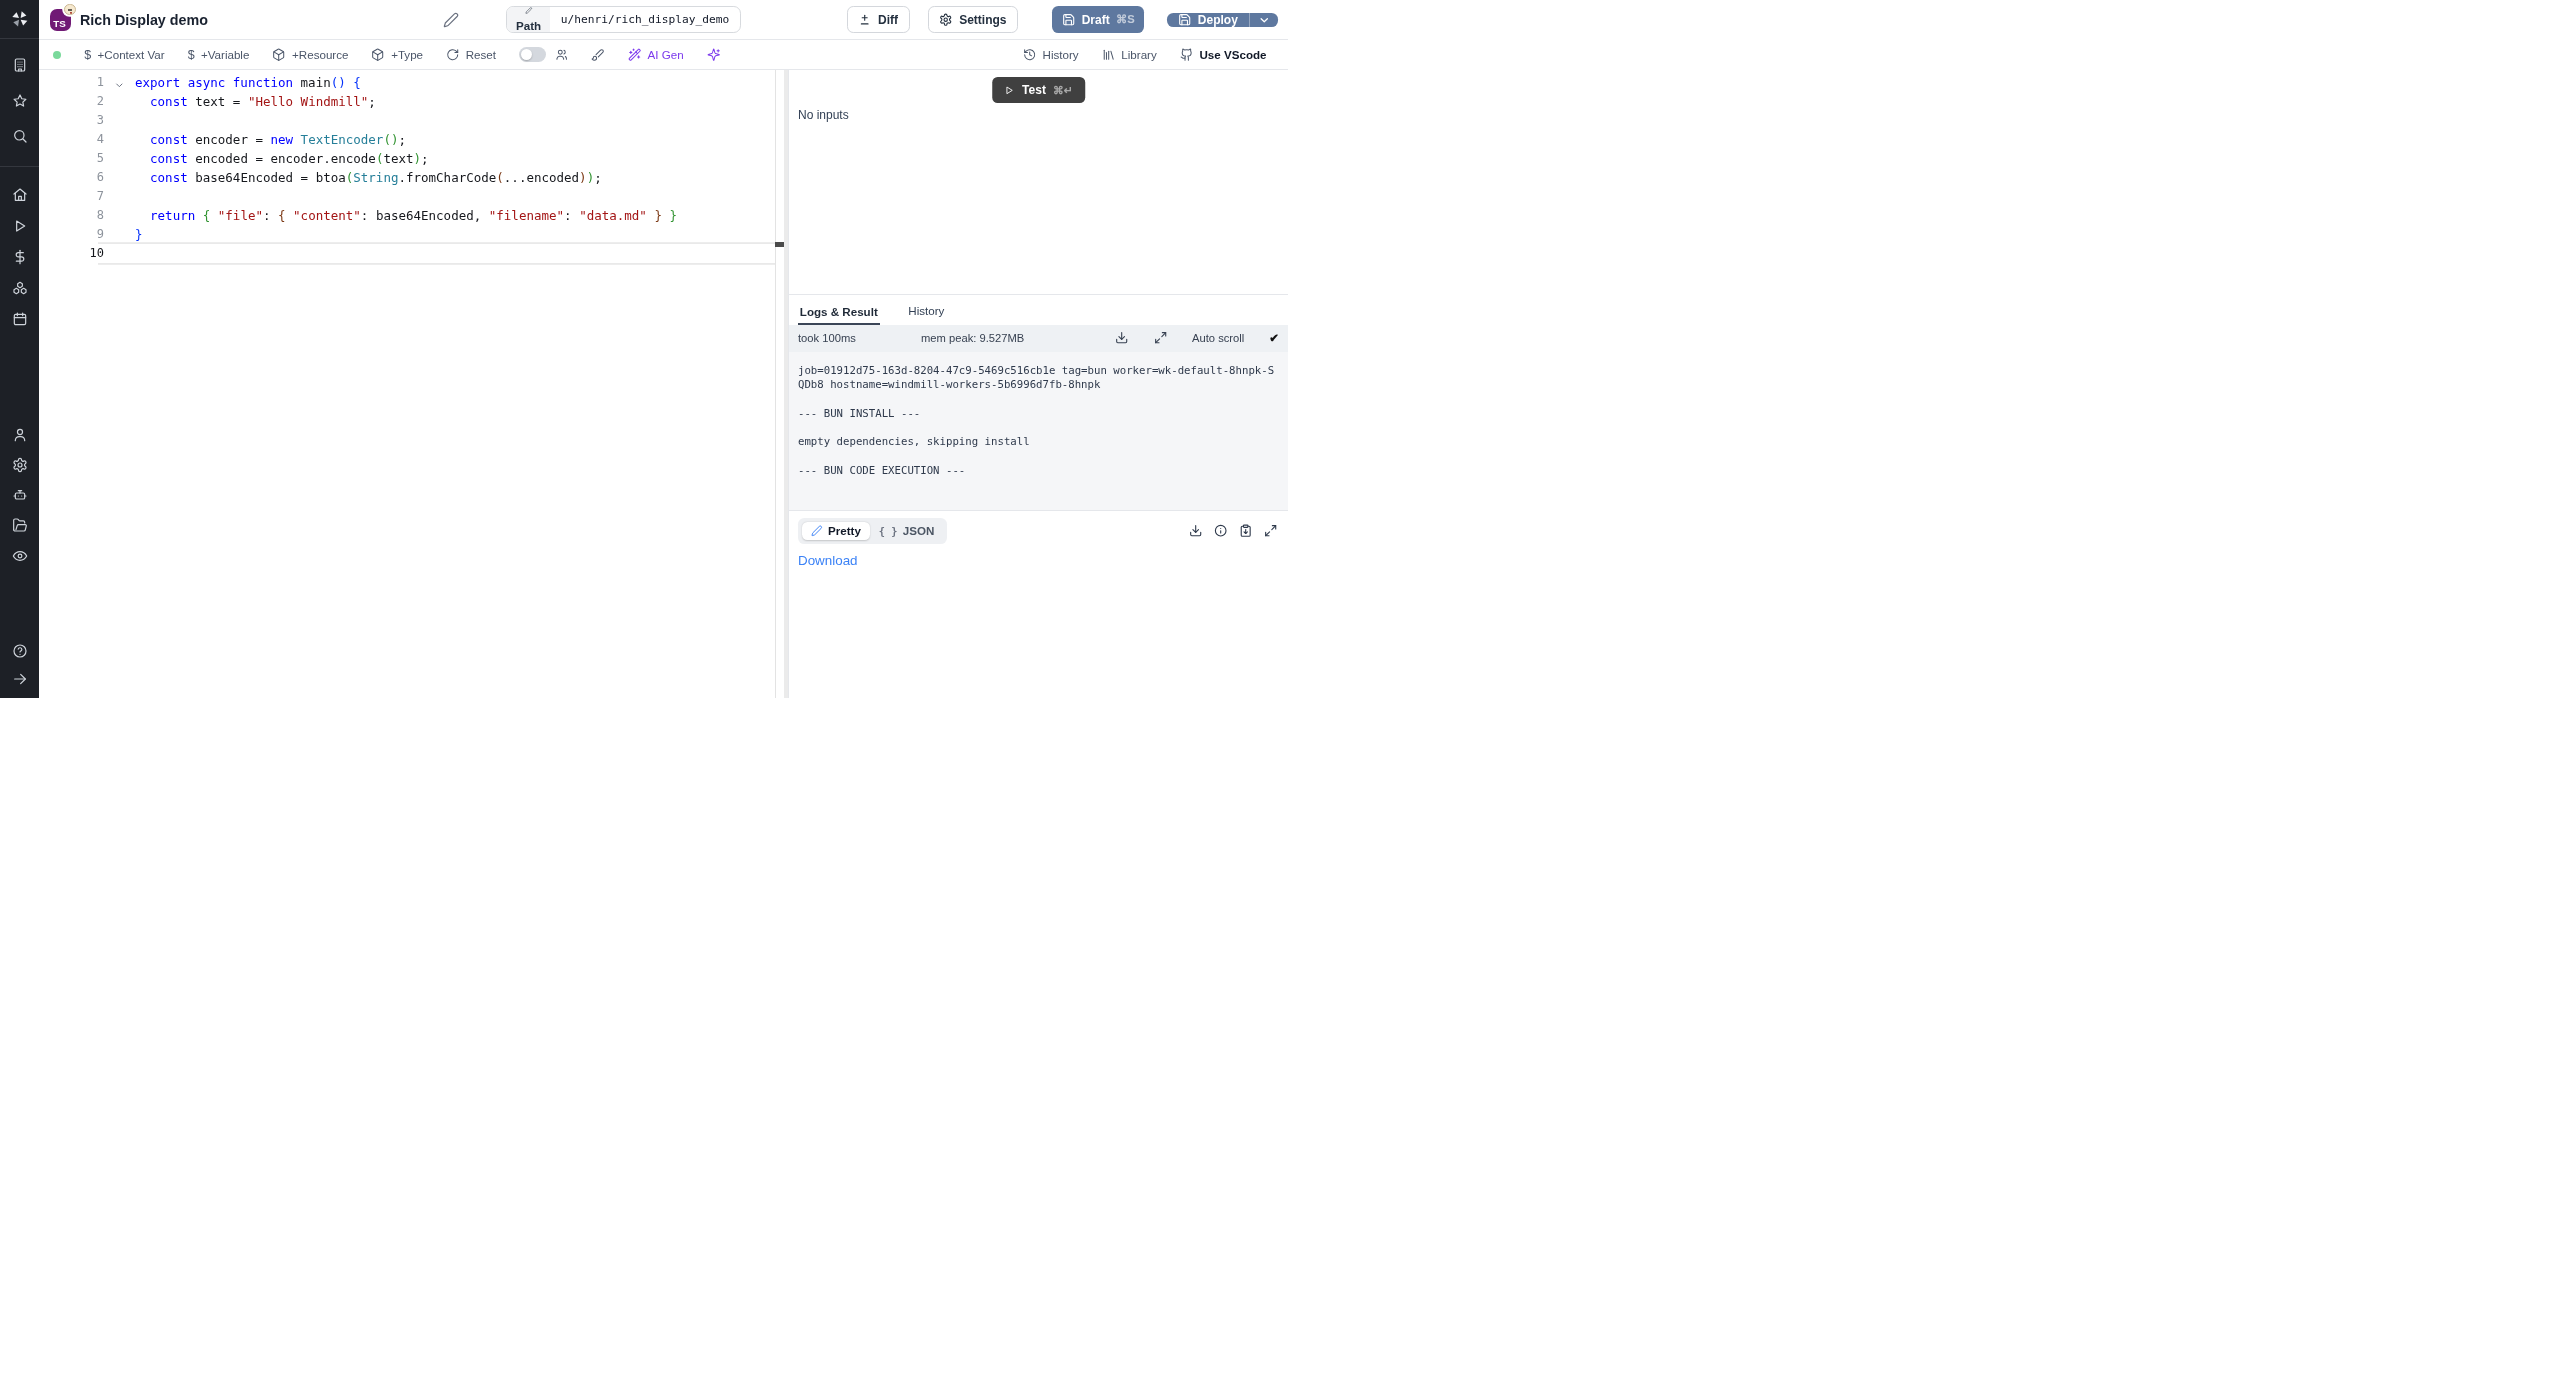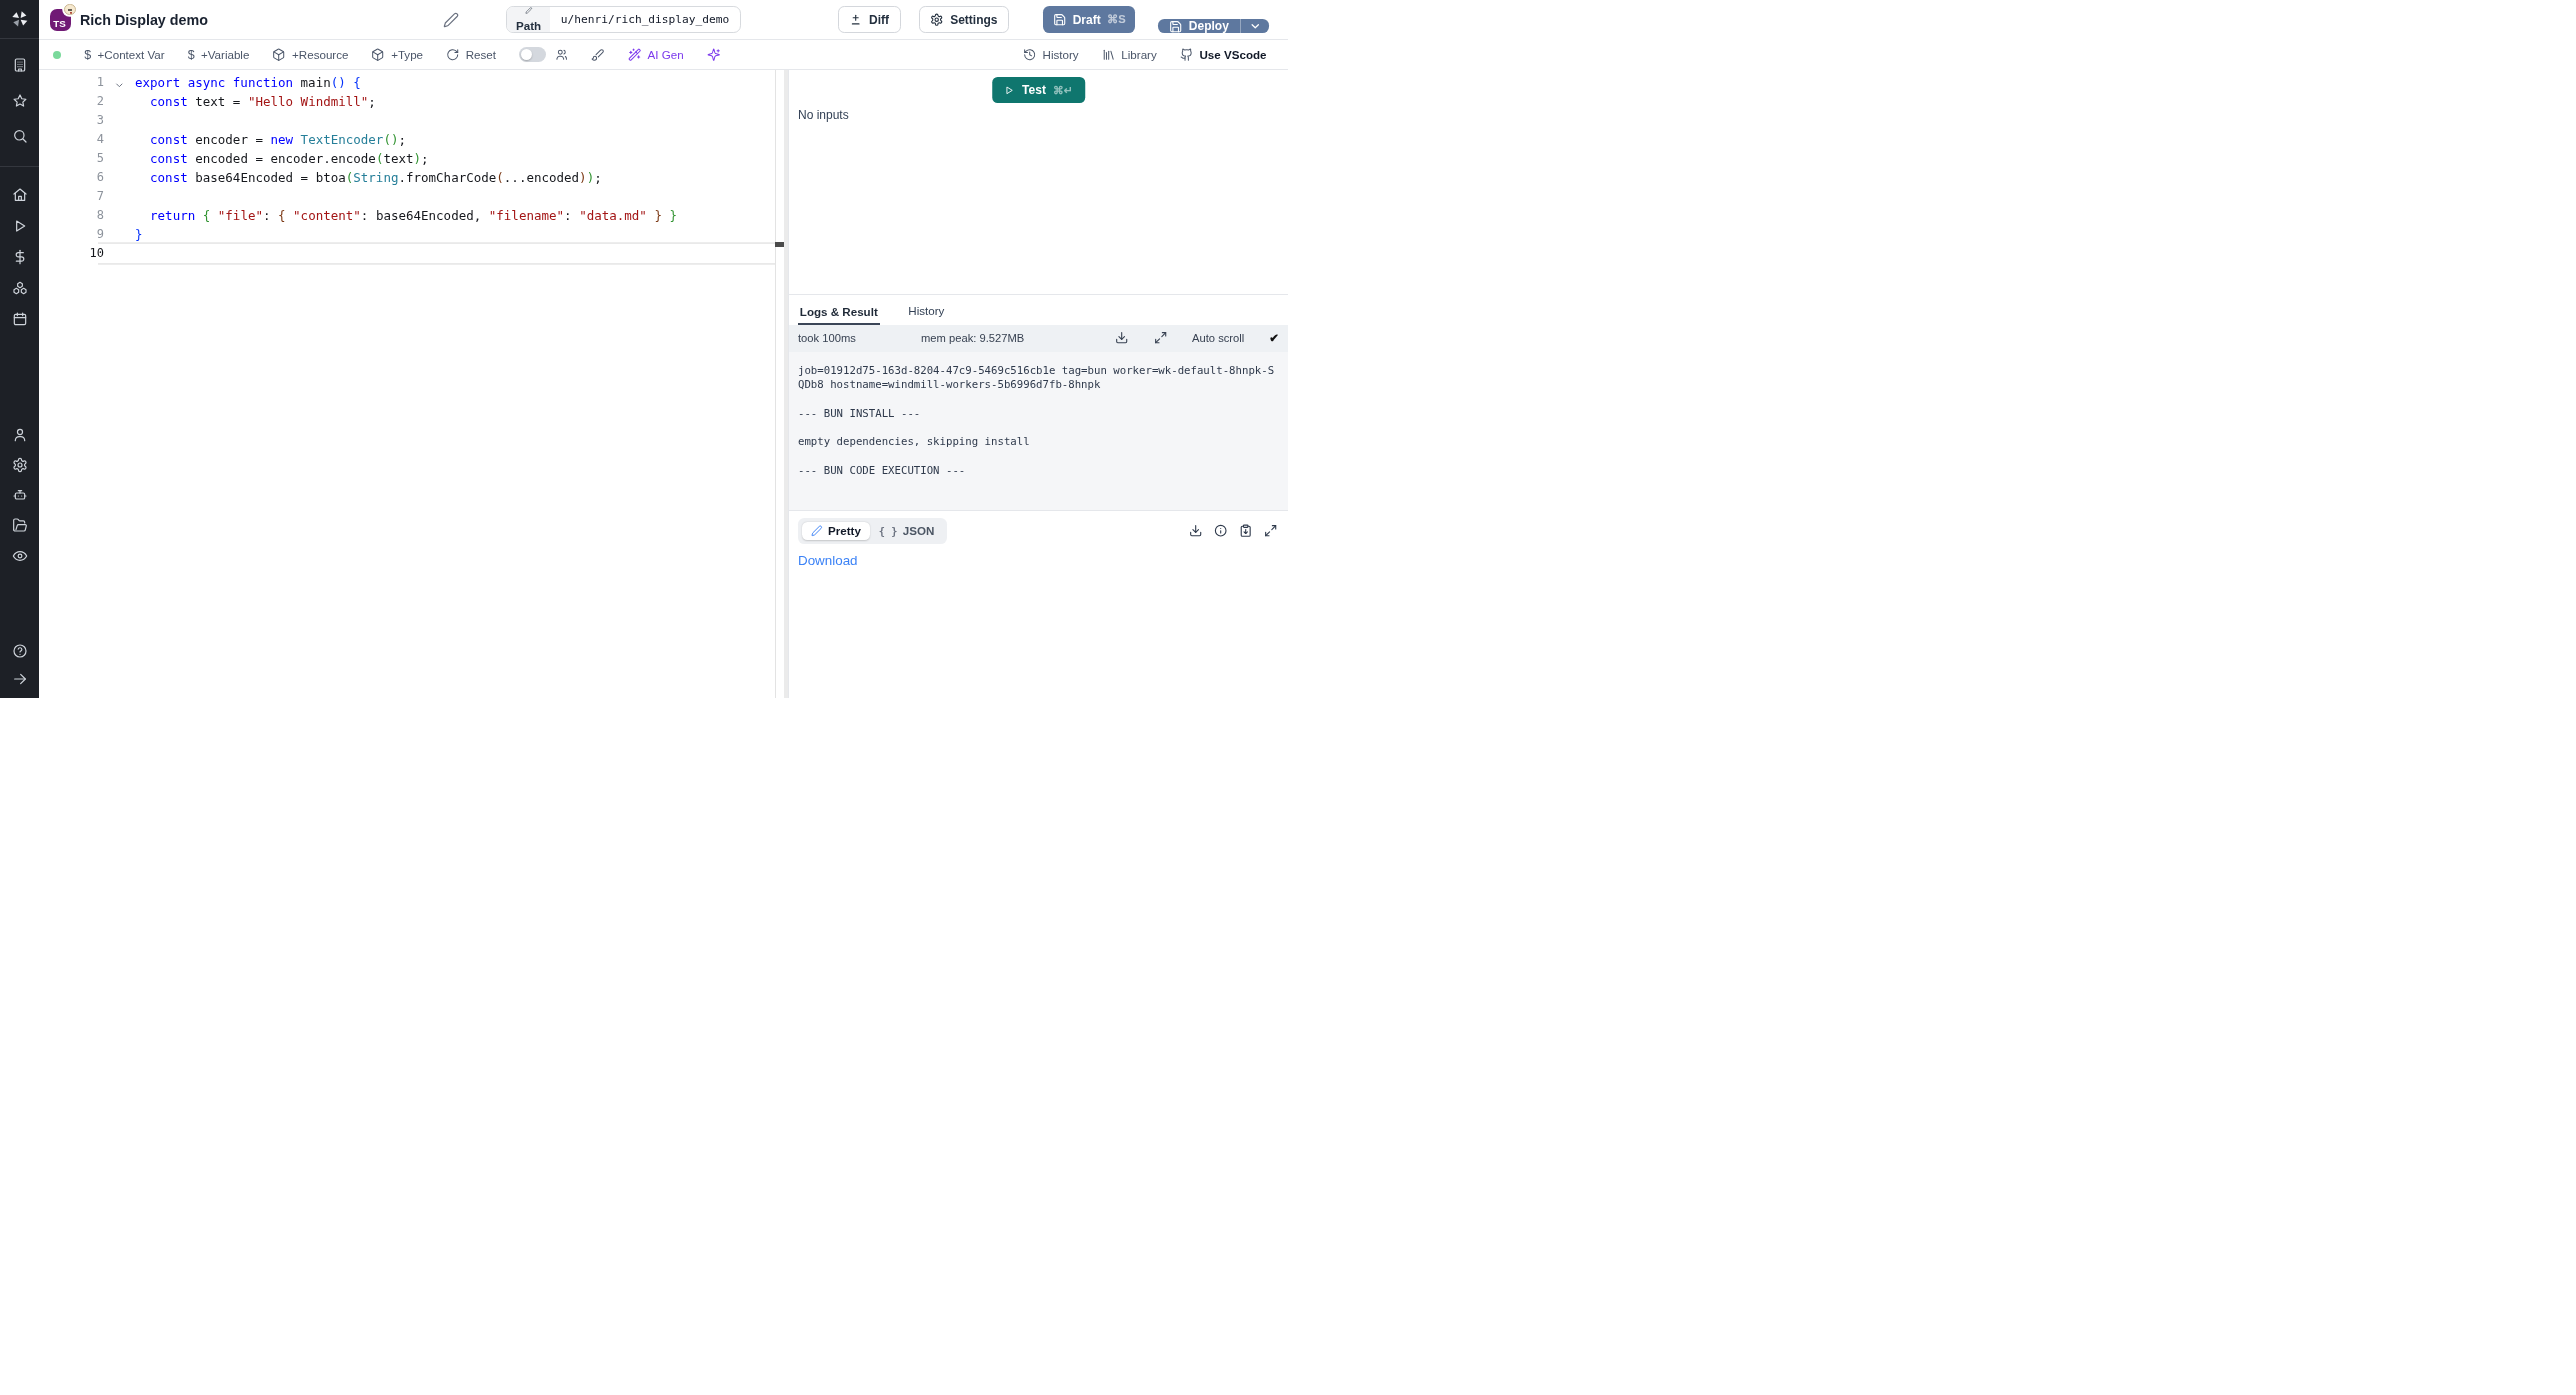--- a/index.html
+++ b/index.html
@@ -28,21 +28,21 @@
   .bun-face i { position:absolute; width:1.8px; height:1.8px; border-radius:50%; background:#3a3530; top:4.5px; }
   .bun-face i.l { left:2.7px; } .bun-face i.r { right:2.7px; }
   .bun-face b { position:absolute; width:2.7px; height:1.8px; border-radius:0 0 2.7px 2.7px; background:#b04a3a; top:7.2px; left:4.5px; }
   .page-title { position:absolute; left:41px; font-size:14.3px; font-weight:700; color:#1a2230; }
   .hdr-pencil { position:absolute; left:404px; top:11.6px; width:16px; height:16px; color:#6b7280; cursor:pointer; }
   .path-chip { position:absolute; left:467px; top:6.3px; height:27px; display:flex; align-items:stretch;
     border:0.9px solid #d7dade; border-radius:7.2px; overflow:hidden; background:#fff; cursor:pointer; }
   .path-left { background:#f3f4f6; display:flex; align-items:center; gap:5px; padding:0 9px; font-size:11.6px; font-weight:600; color:#24303f;flex-direction:column; }
   .path-left svg { width:11.6px; height:11.6px; color:#3c4654; }
   .path-value { display:flex; align-items:center; padding:0 10.7px; font-family:"DejaVu Sans Mono", monospace; font-size:11.2px; color:#111827; }
-  .hdr-right { position:absolute; right:19px; top:6.3px; display:flex; align-items:flex-end; }
+  .hdr-right { position:absolute; right:10px; top:6.3px; display:flex; align-items:center; }
   .btn { height:27px; display:inline-flex; align-items:center; gap:6.3px; border-radius:6.3px; font-size:12px; font-weight:600; cursor:pointer; }
   .btn svg { width:13.4px; height:13.4px; }
   .btn-light { background:#fff; border:0.9px solid #d4d7dc; color:#24303f; padding:0 10.7px; }
   .btn-slate { background:#5e789f; border:none; color:#fff; padding:0 9.8px; }
   .btn-slate .shortcut { color:rgba(255,255,255,.62); font-weight:600; font-size:11.2px; }
   .deploy-split { display:flex; align-items:stretch; background:#5e789f; border-radius:6.3px; overflow:hidden; }
   .deploy-main { display:flex; align-items:center; gap:6.3px; padding:0 10.7px; color:#fff; font-size:12px; font-weight:600; cursor:pointer; }
   .deploy-caret { display:flex; align-items:center; padding:0 8px; border-left:0.9px solid rgba(255,255,255,.35); color:#fff; cursor:pointer; }
   .deploy-caret svg { width:12.5px; height:12.5px; }
   .gap20{margin-left:18px;} .gap38{margin-left:34px;} .gap26{margin-left:23px;}
@@ -75,21 +75,21 @@
   .tk-kw { color:#0000ff; } .tk-id { color:#16181d; } .tk-ty { color:#267f99; }
   .tk-str { color:#a31515; } .tk-b1 { color:#0431fa; } .tk-b2 { color:#319331; }
   .tk-b3 { color:#7b3814; } .tk-pl { color:#16181d; }
   .ruler-line { position:absolute; top:0; bottom:0; right:12.5px; width:0.9px; background:#e3e3e3; }
   .scroll-strip { position:absolute; top:0; bottom:0; right:0; width:4.5px; background:#ebebeb; }
   .ruler-mark { position:absolute; right:3.6px; top:172px; width:9px; height:4.5px; background:#4a4a4a; }
 
   
   .rightpanel { flex:1; display:flex; flex-direction:column; min-width:0; background:#fff; }
   .inputs-sec { height:225px; position:relative; border-bottom:0.9px solid #e5e7eb; flex:none; }
-  .test-btn { position:absolute; left:50%; transform:translateX(-50%); top:7.2px; height:26px; background:#0f766e; border-radius:5.4px;
+  .test-btn { position:absolute; left:50%; transform:translateX(-50%); top:7.2px; height:26px; background:#404040; border-radius:5.4px;
     display:flex; align-items:center; gap:7.2px; padding:0 12.5px; cursor:pointer; }
   .test-btn svg { width:10.7px; height:10.7px; color:#fff; }
   .test-label { color:#fff; font-size:12px; font-weight:700; }
   .test-shortcut { color:rgba(255,255,255,.55); font-size:10.7px; font-weight:600; }
   .no-inputs { position:absolute; left:9px; top:38px; font-size:12px; color:#334155; }
 
   .tabbar { height:29.5px; display:flex; align-items:flex-end; padding-left:9px; flex:none; }
   .tab { font-size:11.6px; padding:0 1.8px 7.2px; cursor:pointer; color:#334155; }
   .tab.active { color:#1f2937; font-weight:600; border-bottom:2.7px solid #3b4657; padding-bottom:4.5px; }
   .tab + .tab { margin-left:27px; }

